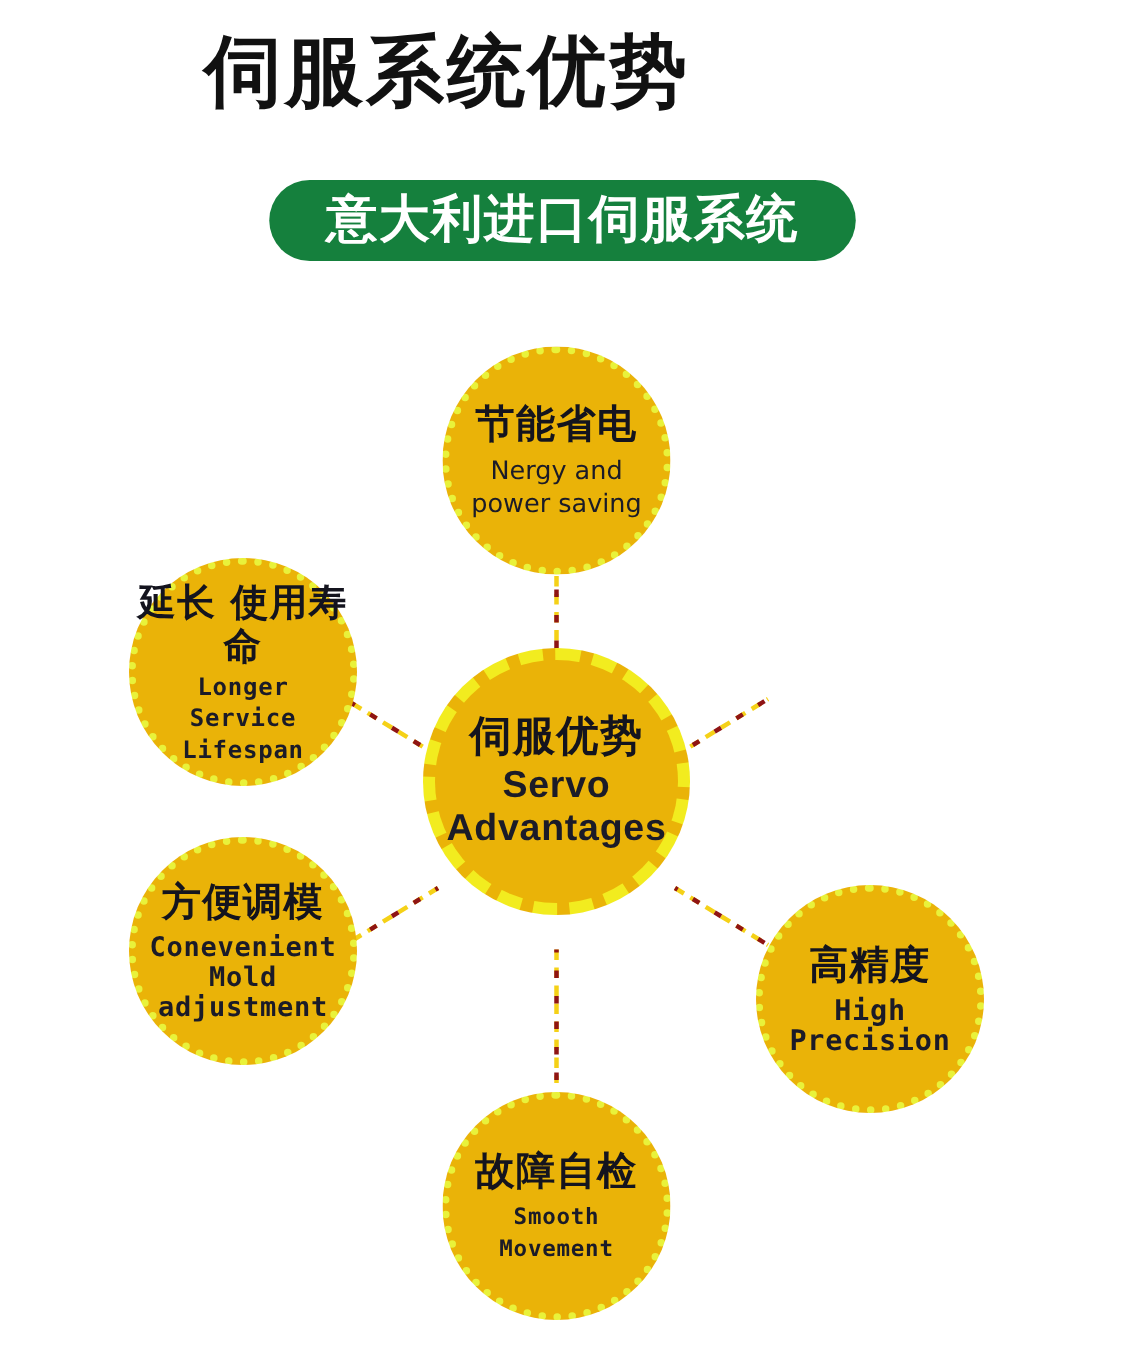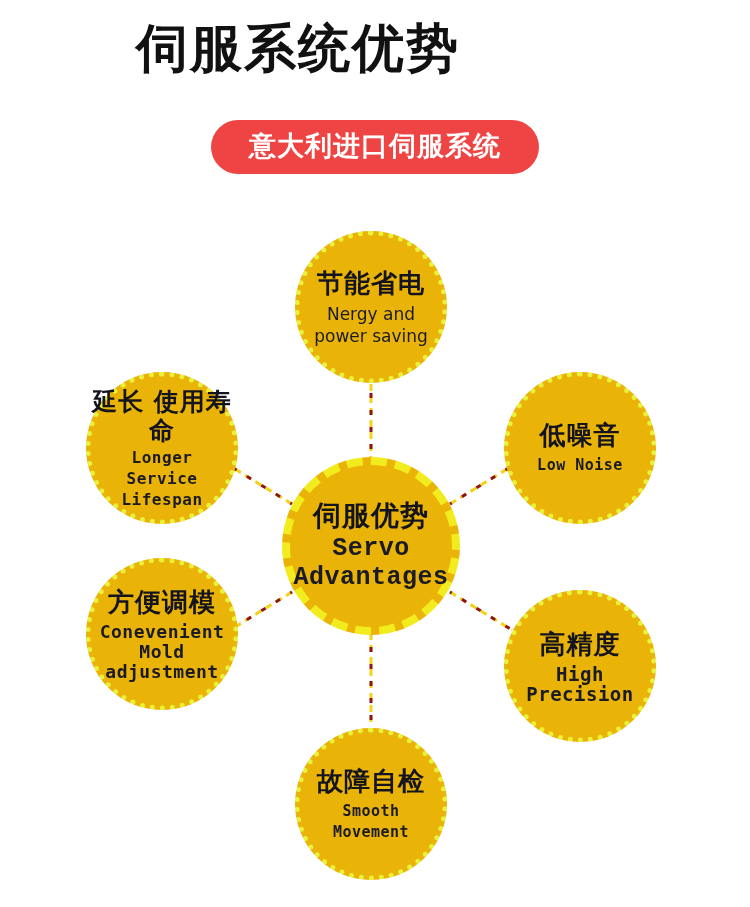--- a/index.html
+++ b/index.html
@@ -29,27 +29,27 @@
     letter-spacing: 2px;
     color: #111111;
     white-space: nowrap;
   }
 
   #subtitle-badge {
     position: absolute;
     top: 120px;
     left: 50%;
     transform: translateX(-50%);
-    background: #ef4444;
+    background: #15803d;
     color: #ffffff;
     border-radius: 32px;
     padding: 9px 38px 11px 38px;
     font-family: "DejaVu Sans", "Liberation Sans", sans-serif;
     font-weight: 700;
-    font-size: 27px;
+    font-size: 34px;
     line-height: 34px;
     letter-spacing: 1px;
     white-space: nowrap;
   }
 
   
   #diagram {
     position: absolute;
     left: 0;
     top: 0;
@@ -112,21 +112,21 @@
     color: #1b1b28;
     margin-top: 5px;
     padding: 0 4px;
   }
 
   .node.center .node-cn {
     font-size: 28px;
     line-height: 32px;
   }
   .node.center .node-en {
-    font-family: Liberation Mono, monospace;
+    font-family: Liberation Sans, sans-serif;
     font-weight: 700;
     font-size: 25px;
     line-height: 29px;
     letter-spacing: 0.5px;
     margin-top: 2px;
   }
 
   
   .node.sans-en .node-en {
     font-family: "DejaVu Sans", "Liberation Sans", sans-serif;
@@ -136,21 +136,21 @@
     letter-spacing: 0;
   }
 
   
   #node-energy      { left: 295px; top: 231px; }
   #node-noise       { left: 504px; top: 372px; }
   #node-precision   { left: 504px; top: 590px; }
   #node-fault       { left: 295px; top: 728px; }
   #node-mold        { left:  86px; top: 558px; }
   #node-lifespan    { left:  86px; top: 372px; }
-  #node-center      { left: 282px; top: 457px; }
+  #node-center      { left: 282px; top: 432px; }
 
   #node-mold .node-en  { font-size: 18px; line-height: 20px; }
   #node-precision .node-en { font-size: 19px; line-height: 20px; }
   #node-lifespan .node-cn { font-size: 25px; line-height: 29px; }
   #node-lifespan .node-en { font-size: 16px; line-height: 21px; margin-top: 2px; }
 </style>
 </head>
 <body>
 
 <div id="page-title">伺服系统优势</div>
@@ -181,24 +181,20 @@
       <line x1="292" y1="504" x2="230" y2="466" stroke="#f5d117" stroke-dasharray="7 5"></line>
       <line x1="292" y1="504" x2="230" y2="466" stroke="#8f1414" stroke-dasharray="5 12" stroke-dashoffset="3"></line>
     </g>
   </svg>
 
   <div class="node satellite sans-en" id="node-energy">
     <div class="node-cn">节能省电</div>
     <div class="node-en">Nergy and power saving</div>
   </div>
 
-  <div class="node satellite" id="node-noise">
-    <div class="node-cn">低噪音</div>
-    <div class="node-en">Low Noise</div>
-  </div>
 
   <div class="node satellite" id="node-precision">
     <div class="node-cn">高精度</div>
     <div class="node-en">High Precision</div>
   </div>
 
   <div class="node satellite" id="node-fault">
     <div class="node-cn">故障自检</div>
     <div class="node-en">Smooth Movement</div>
   </div>

